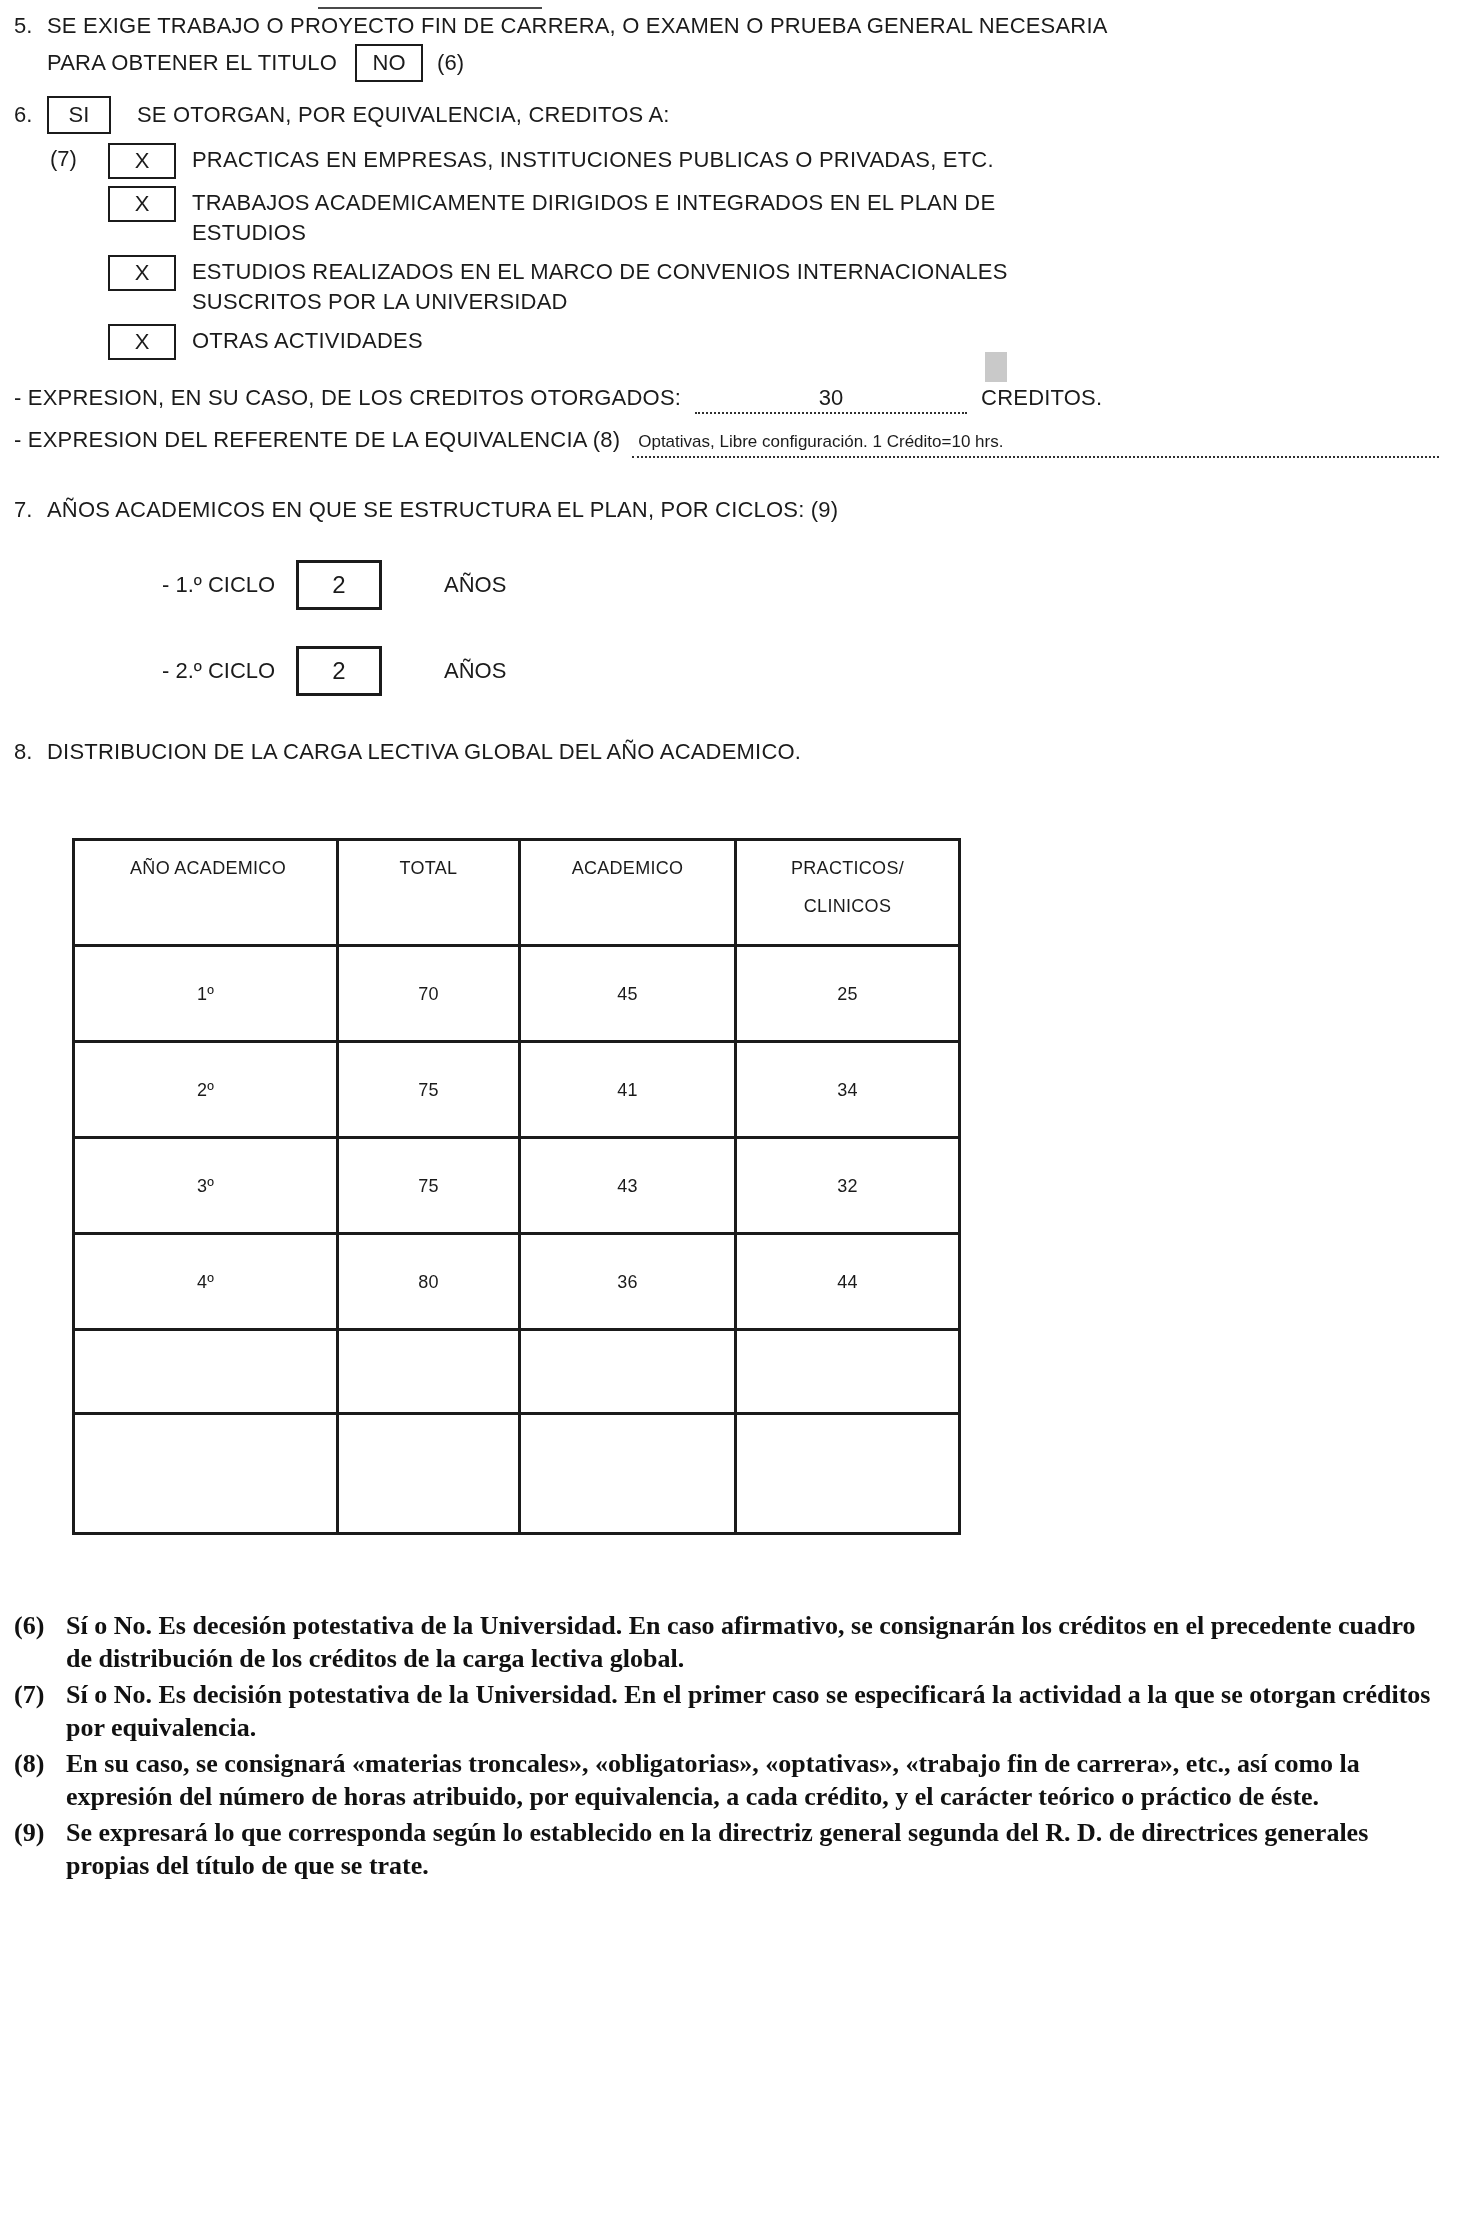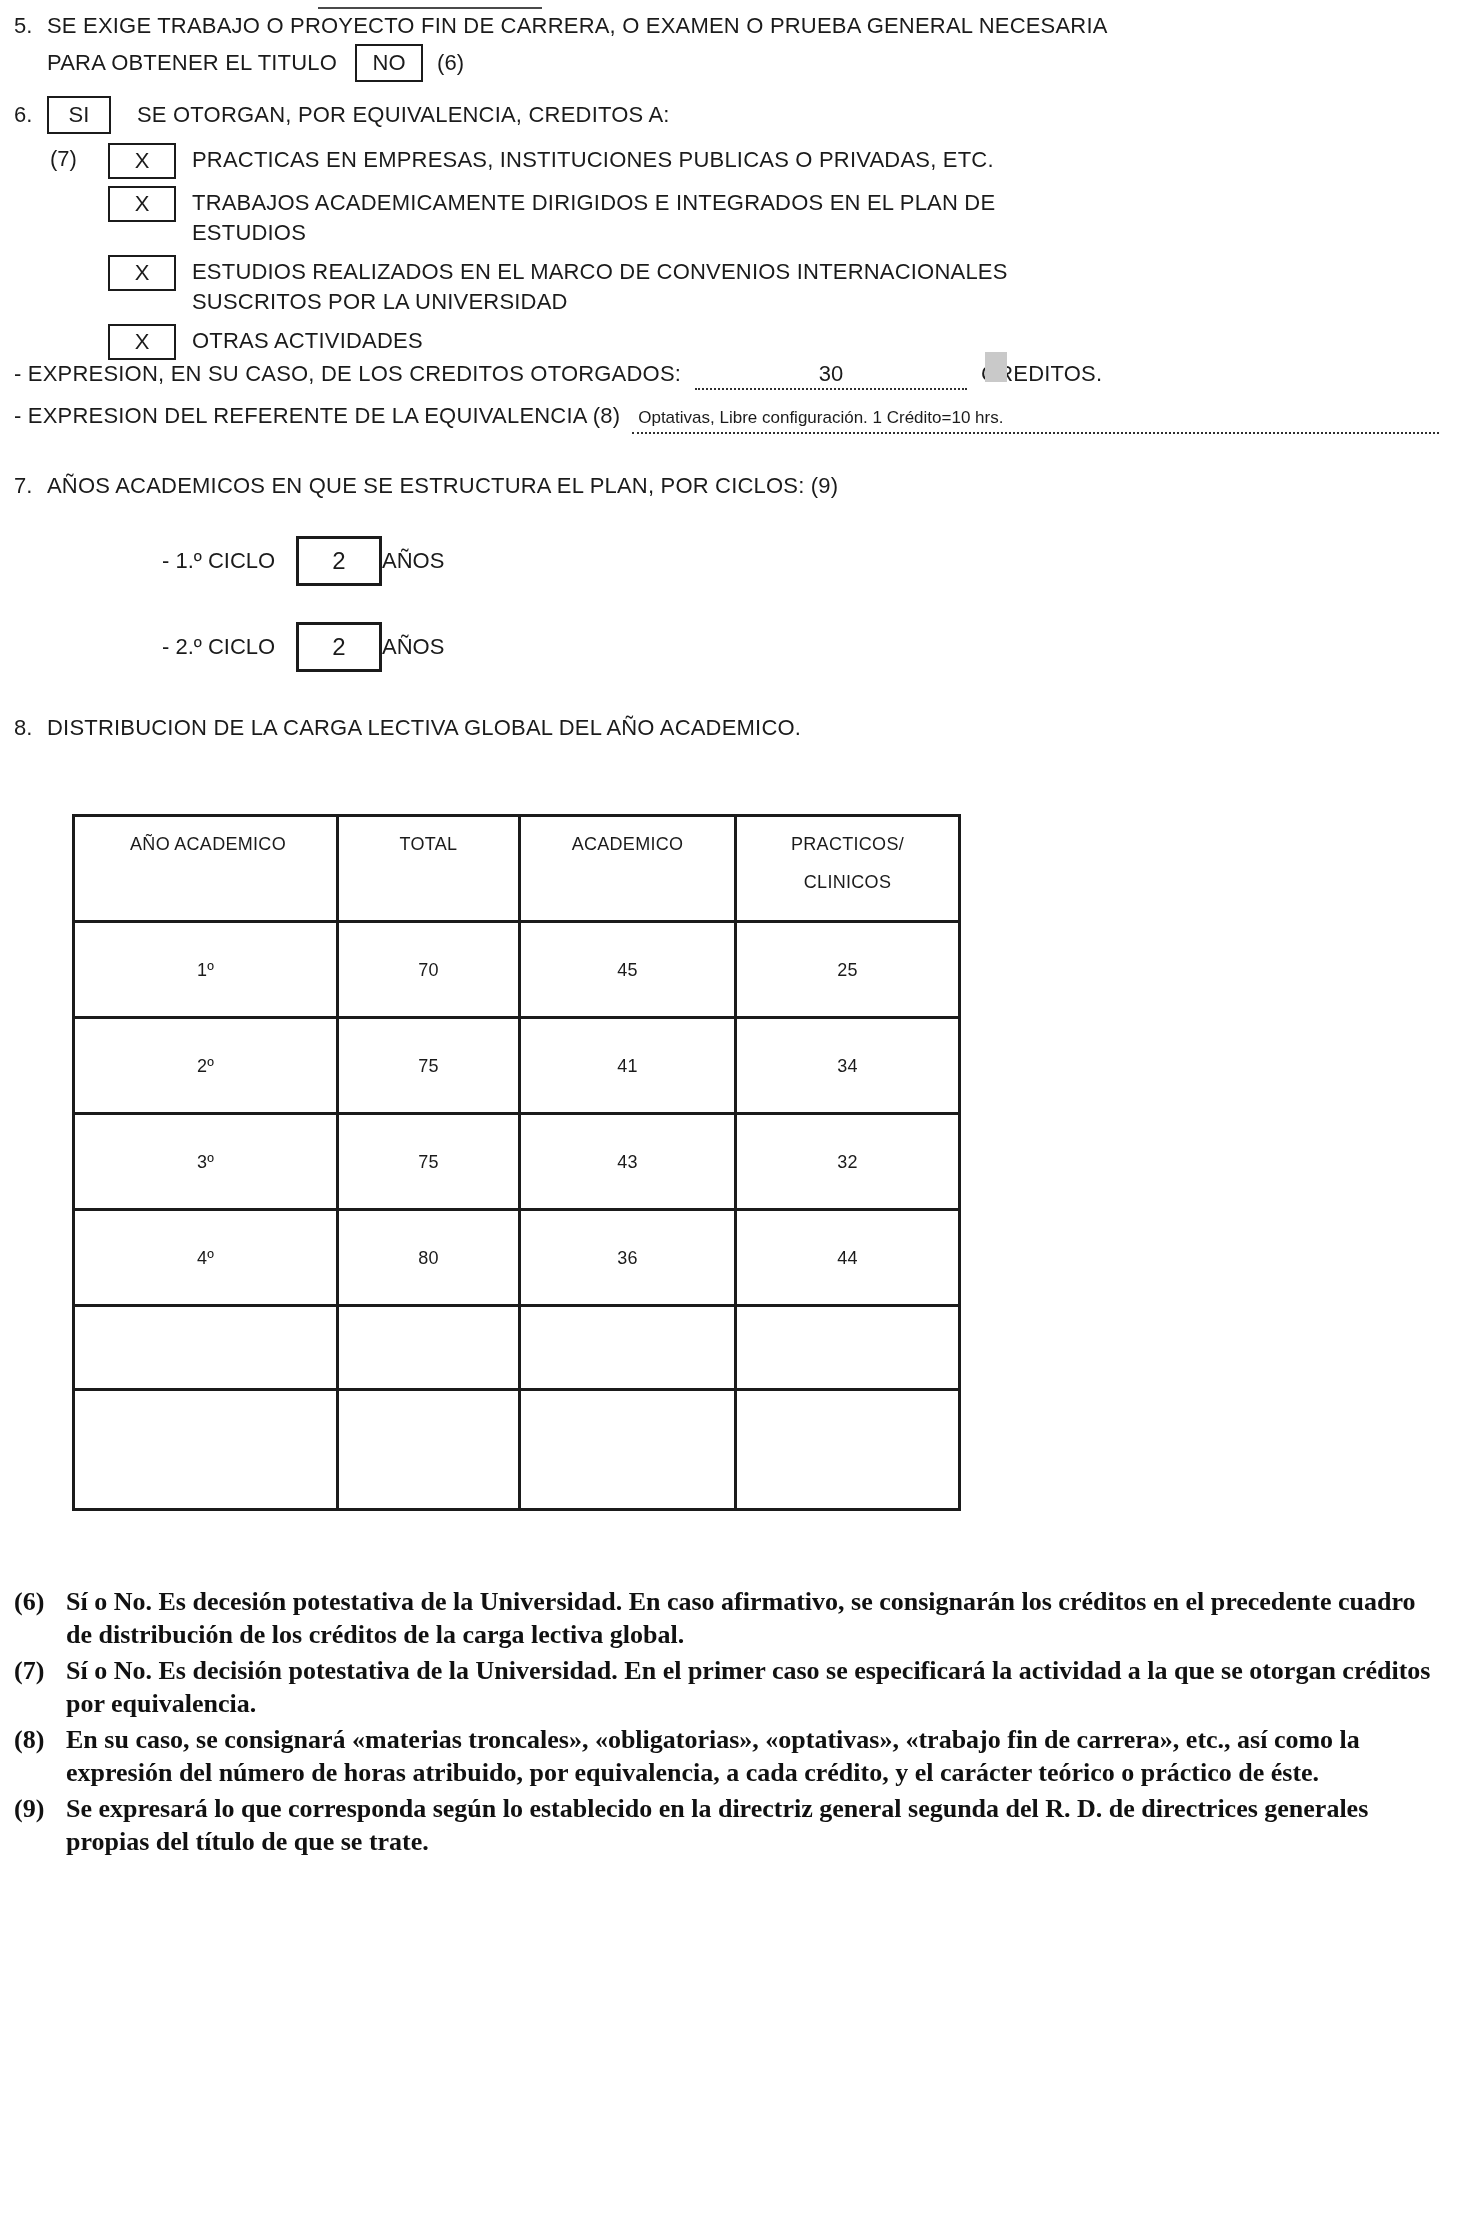--- a/index.html
+++ b/index.html
@@ -18,32 +18,32 @@
   .heading-gap{margin-left:26px;}
   .indent1{margin-left:33px;}
   .mt6{margin-top:4px;}
   .sec6{margin-top:14px;}
   .chk-list{margin:9px 0 0 36px;display:flex;flex-direction:column;gap:7px;}
   .chk-item{display:flex;align-items:flex-start;}
   .chk-prefix{flex:0 0 58px;padding-top:2px;}
   .xbox{height:32px;min-width:56px;}
   .chk-label{margin-left:16px;max-width:860px;padding-top:2px;line-height:30px;letter-spacing:0.2px;}
   .dot-row{display:flex;align-items:baseline;}
-  .mt22{}
+  .mt22{margin-top:24px;}
   .mt4{margin-top:12px;}
   .dotfill{border-bottom:2px dotted #2f2f2f;}
   .credits-fill{width:272px;margin-left:14px;text-align:center;flex:none;}
   .unit{margin-left:14px;}
   .equiv-fill{flex:1;margin-left:12px;font-size:17px;line-height:24px;padding:0 0 2px 6px;}
   .sec7{margin-top:38px;}
   .cycle-row{display:flex;align-items:center;margin:36px 0 0 148px;}
   .cycle-label{width:134px;flex:none;}
   .cycle-box{border:3px solid #1b1b1b;width:80px;height:44px;display:flex;align-items:center;
              justify-content:center;font-size:24px;flex:none;background:#fff;}
-  .cycle-unit{}
+  .cycle-unit{margin-left:62px;}
   .sec8{margin-top:42px;}
   table.carga{border-collapse:collapse;margin:72px 0 0 58px;table-layout:fixed;}
   col.w0{width:264px;} col.w1{width:182px;} col.w2{width:216px;} col.w3{width:224px;}
   table.carga th, table.carga td{border:3px solid #1b1b1b;font-weight:normal;font-size:18px;
         text-align:center;font-family:"Liberation Sans",sans-serif;letter-spacing:0.3px;}
   table.carga th{height:94px;vertical-align:top;padding-top:8px;line-height:38px;}
   th.h0{text-align:left;padding-left:6px;}
   th.h3{padding-left:16px;padding-right:16px;}
   tbody tr{height:96px;}
   tr.empty-a{height:84px;}

